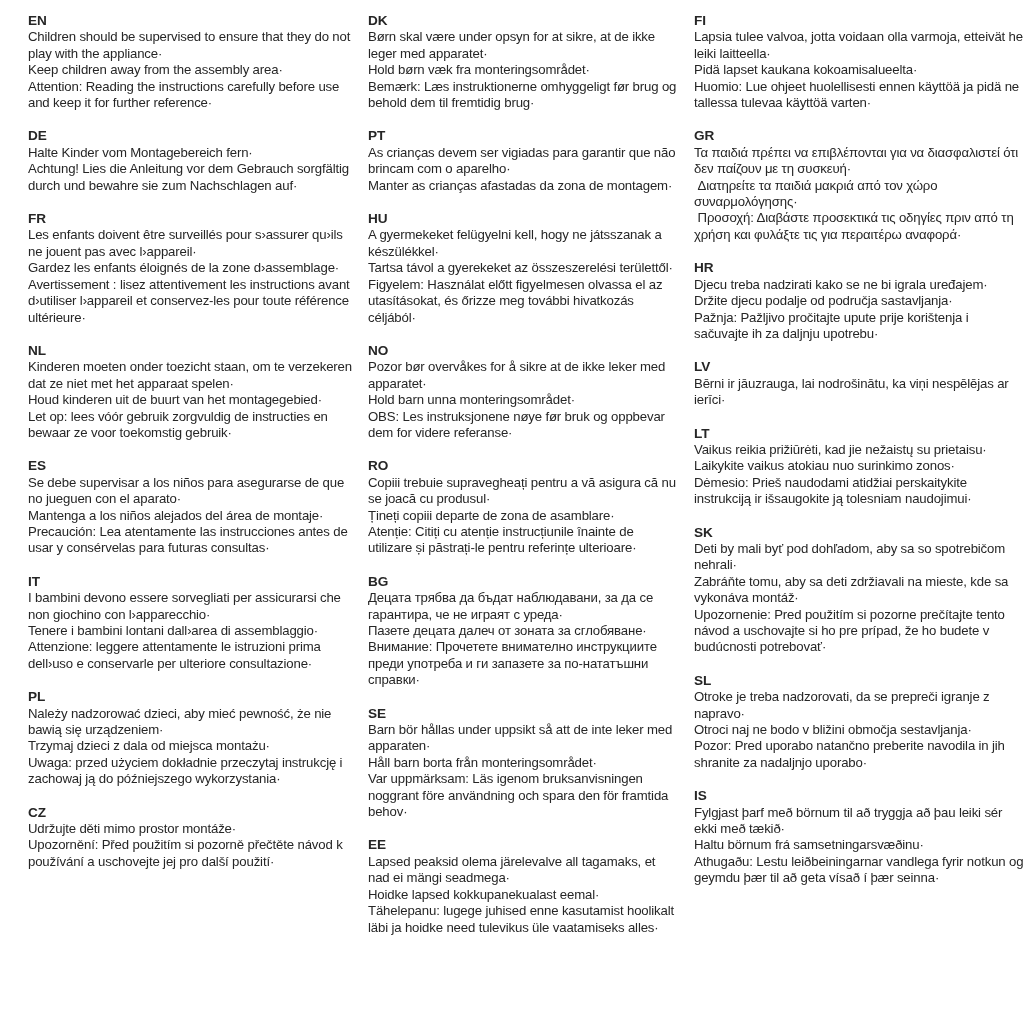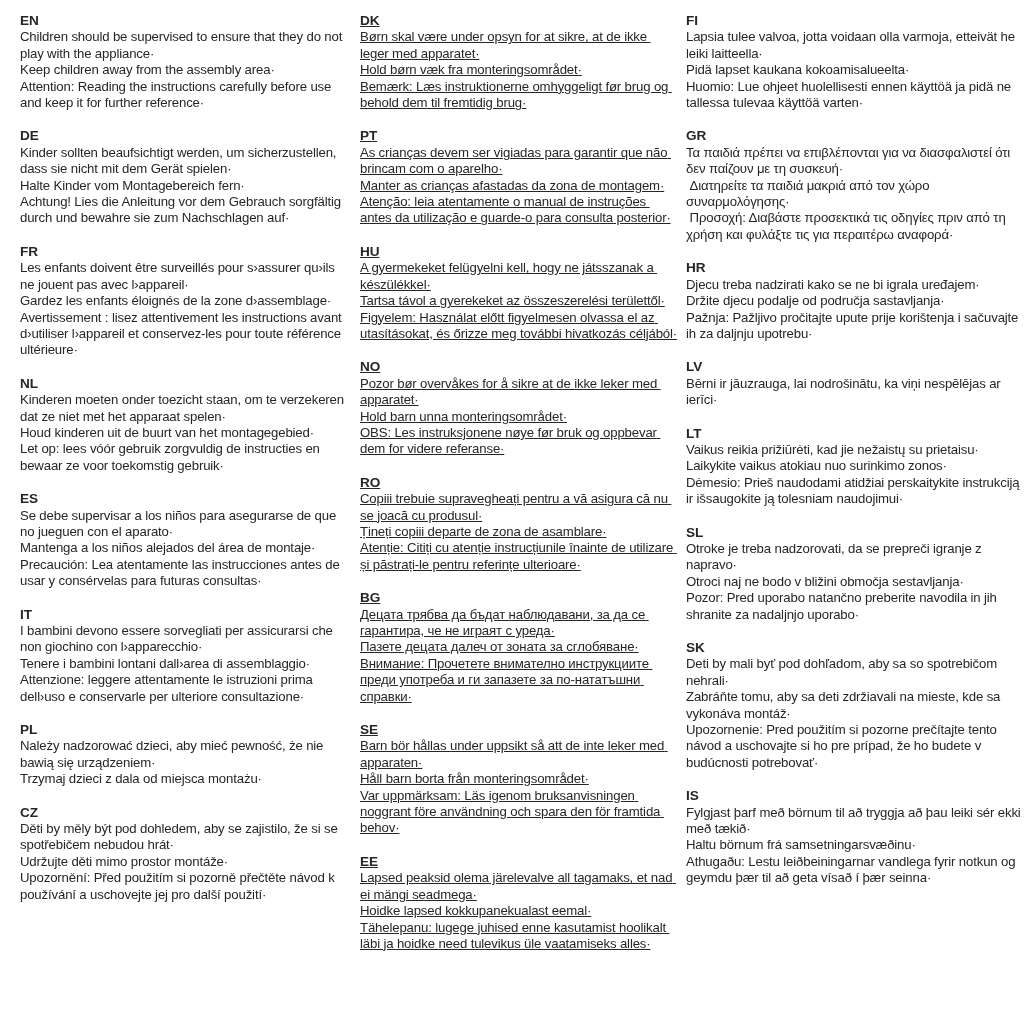--- a/index.html
+++ b/index.html
@@ -20,24 +20,24 @@
     height: 1024px;
     padding: 13px 0 0 20px;
     display: grid;
     grid-template-columns: 340px 326px 338px;
     align-items: start;
   }
   .col {
     box-sizing: border-box;
   }
   .col-1 { padding-right: 8px; }
-  .col-2 { padding-right: 8px; text-decoration: underline; }
+  .col-2 { padding-right: 8px; }
   .col-3 { padding-right: 0; }
   .section {
-    margin: 0 0 17px 0;
+    margin: 0 0 17px 8px;
   }
   .lang-code {
     font-weight: 700;
     font-size: 13.6px;
     line-height: 16.4px;
     letter-spacing: -0.1px;
   }
   .sentence {
     margin: 0;
     font-size: 13.2px;
@@ -52,21 +52,20 @@
 <main class="page">
   <div class="col col-1">
       <section class="section">
         <div class="lang-code">EN</div>
         <p class="sentence">Children should be supervised to ensure that they do not play with the appliance·</p>
         <p class="sentence">Keep children away from the assembly area·</p>
         <p class="sentence">Attention: Reading the instructions carefully before use and keep it for further reference·</p>
       </section>
       <section class="section">
         <div class="lang-code">DE</div>
-        <p class="sentence">Kinder sollten beaufsichtigt werden, um sicherzustellen, dass sie nicht mit dem Gerät spielen·</p>
         <p class="sentence">Halte Kinder vom Montagebereich fern·</p>
         <p class="sentence">Achtung! Lies die Anleitung vor dem Gebrauch sorgfältig durch und bewahre sie zum Nachschlagen auf·</p>
       </section>
       <section class="section">
         <div class="lang-code">FR</div>
         <p class="sentence">Les enfants doivent être surveillés pour s›assurer qu›ils ne jouent pas avec l›appareil·</p>
         <p class="sentence">Gardez les enfants éloignés de la zone d›assemblage·</p>
         <p class="sentence">Avertissement : lisez attentivement les instructions avant d›utiliser l›appareil et conservez-les pour toute référence ultérieure·</p>
       </section>
       <section class="section">
@@ -84,40 +83,39 @@
       <section class="section">
         <div class="lang-code">IT</div>
         <p class="sentence">I bambini devono essere sorvegliati per assicurarsi che non giochino con l›apparecchio·</p>
         <p class="sentence">Tenere i bambini lontani dall›area di assemblaggio·</p>
         <p class="sentence">Attenzione: leggere attentamente le istruzioni prima dell›uso e conservarle per ulteriore consultazione·</p>
       </section>
       <section class="section">
         <div class="lang-code">PL</div>
         <p class="sentence">Należy nadzorować dzieci, aby mieć pewność, że nie bawią się urządzeniem·</p>
         <p class="sentence">Trzymaj dzieci z dala od miejsca montażu·</p>
+        <p class="sentence">Uwaga: przed użyciem dokładnie przeczytaj instrukcję i zachowaj ją do późniejszego wykorzystania·</p>
       </section>
       <section class="section">
         <div class="lang-code">CZ</div>
-        <p class="sentence">Děti by měly být pod dohledem, aby se zajistilo, že si se spotřebičem nebudou hrát·</p>
         <p class="sentence">Udržujte děti mimo prostor montáže·</p>
         <p class="sentence">Upozornění: Před použitím si pozorně přečtěte návod k používání a uschovejte jej pro další použití·</p>
       </section>
     </div>
   <div class="col col-2">
       <section class="section">
         <div class="lang-code">DK</div>
         <p class="sentence">Børn skal være under opsyn for at sikre, at de ikke leger med apparatet·</p>
         <p class="sentence">Hold børn væk fra monteringsområdet·</p>
         <p class="sentence">Bemærk: Læs instruktionerne omhyggeligt før brug og behold dem til fremtidig brug·</p>
       </section>
       <section class="section">
         <div class="lang-code">PT</div>
         <p class="sentence">As crianças devem ser vigiadas para garantir que não brincam com o aparelho·</p>
         <p class="sentence">Manter as crianças afastadas da zona de montagem·</p>
-        <p class="sentence">Atenção: leia atentamente o manual de instruções antes da utilização e guarde-o para consulta posterior·</p>
       </section>
       <section class="section">
         <div class="lang-code">HU</div>
         <p class="sentence">A gyermekeket felügyelni kell, hogy ne játsszanak a készülékkel·</p>
         <p class="sentence">Tartsa távol a gyerekeket az összeszerelési területtől·</p>
         <p class="sentence">Figyelem: Használat előtt figyelmesen olvassa el az utasításokat, és őrizze meg további hivatkozás céljából·</p>
       </section>
       <section class="section">
         <div class="lang-code">NO</div>
         <p class="sentence">Pozor bør overvåkes for å sikre at de ikke leker med apparatet·</p>
@@ -172,31 +170,31 @@
         <div class="lang-code">LV</div>
         <p class="sentence">Bērni ir jāuzrauga, lai nodrošinātu, ka viņi nespēlējas ar ierīci·</p>
       </section>
       <section class="section">
         <div class="lang-code">LT</div>
         <p class="sentence">Vaikus reikia prižiūrėti, kad jie nežaistų su prietaisu·</p>
         <p class="sentence">Laikykite vaikus atokiau nuo surinkimo zonos·</p>
         <p class="sentence">Dėmesio: Prieš naudodami atidžiai perskaitykite instrukciją ir išsaugokite ją tolesniam naudojimui·</p>
       </section>
       <section class="section">
+        <div class="lang-code">SK</div>
+        <p class="sentence">Deti by mali byť pod dohľadom, aby sa so spotrebičom nehrali·</p>
+        <p class="sentence">Zabráňte tomu, aby sa deti zdržiavali na mieste, kde sa vykonáva montáž·</p>
+        <p class="sentence">Upozornenie: Pred použitím si pozorne prečítajte tento návod a uschovajte si ho pre prípad, že ho budete v budúcnosti potrebovať·</p>
+      </section>
+      <section class="section">
         <div class="lang-code">SL</div>
         <p class="sentence">Otroke je treba nadzorovati, da se prepreči igranje z napravo·</p>
         <p class="sentence">Otroci naj ne bodo v bližini območja sestavljanja·</p>
         <p class="sentence">Pozor: Pred uporabo natančno preberite navodila in jih shranite za nadaljnjo uporabo·</p>
       </section>
       <section class="section">
-        <div class="lang-code">SK</div>
-        <p class="sentence">Deti by mali byť pod dohľadom, aby sa so spotrebičom nehrali·</p>
-        <p class="sentence">Zabráňte tomu, aby sa deti zdržiavali na mieste, kde sa vykonáva montáž·</p>
-        <p class="sentence">Upozornenie: Pred použitím si pozorne prečítajte tento návod a uschovajte si ho pre prípad, že ho budete v budúcnosti potrebovať·</p>
-      </section>
-      <section class="section">
         <div class="lang-code">IS</div>
         <p class="sentence">Fylgjast þarf með börnum til að tryggja að þau leiki sér ekki með tækið·</p>
         <p class="sentence">Haltu börnum frá samsetningarsvæðinu·</p>
         <p class="sentence">Athugaðu: Lestu leiðbeiningarnar vandlega fyrir notkun og geymdu þær til að geta vísað í þær seinna·</p>
       </section>
     </div>
 </main>
 
 </body></html>

